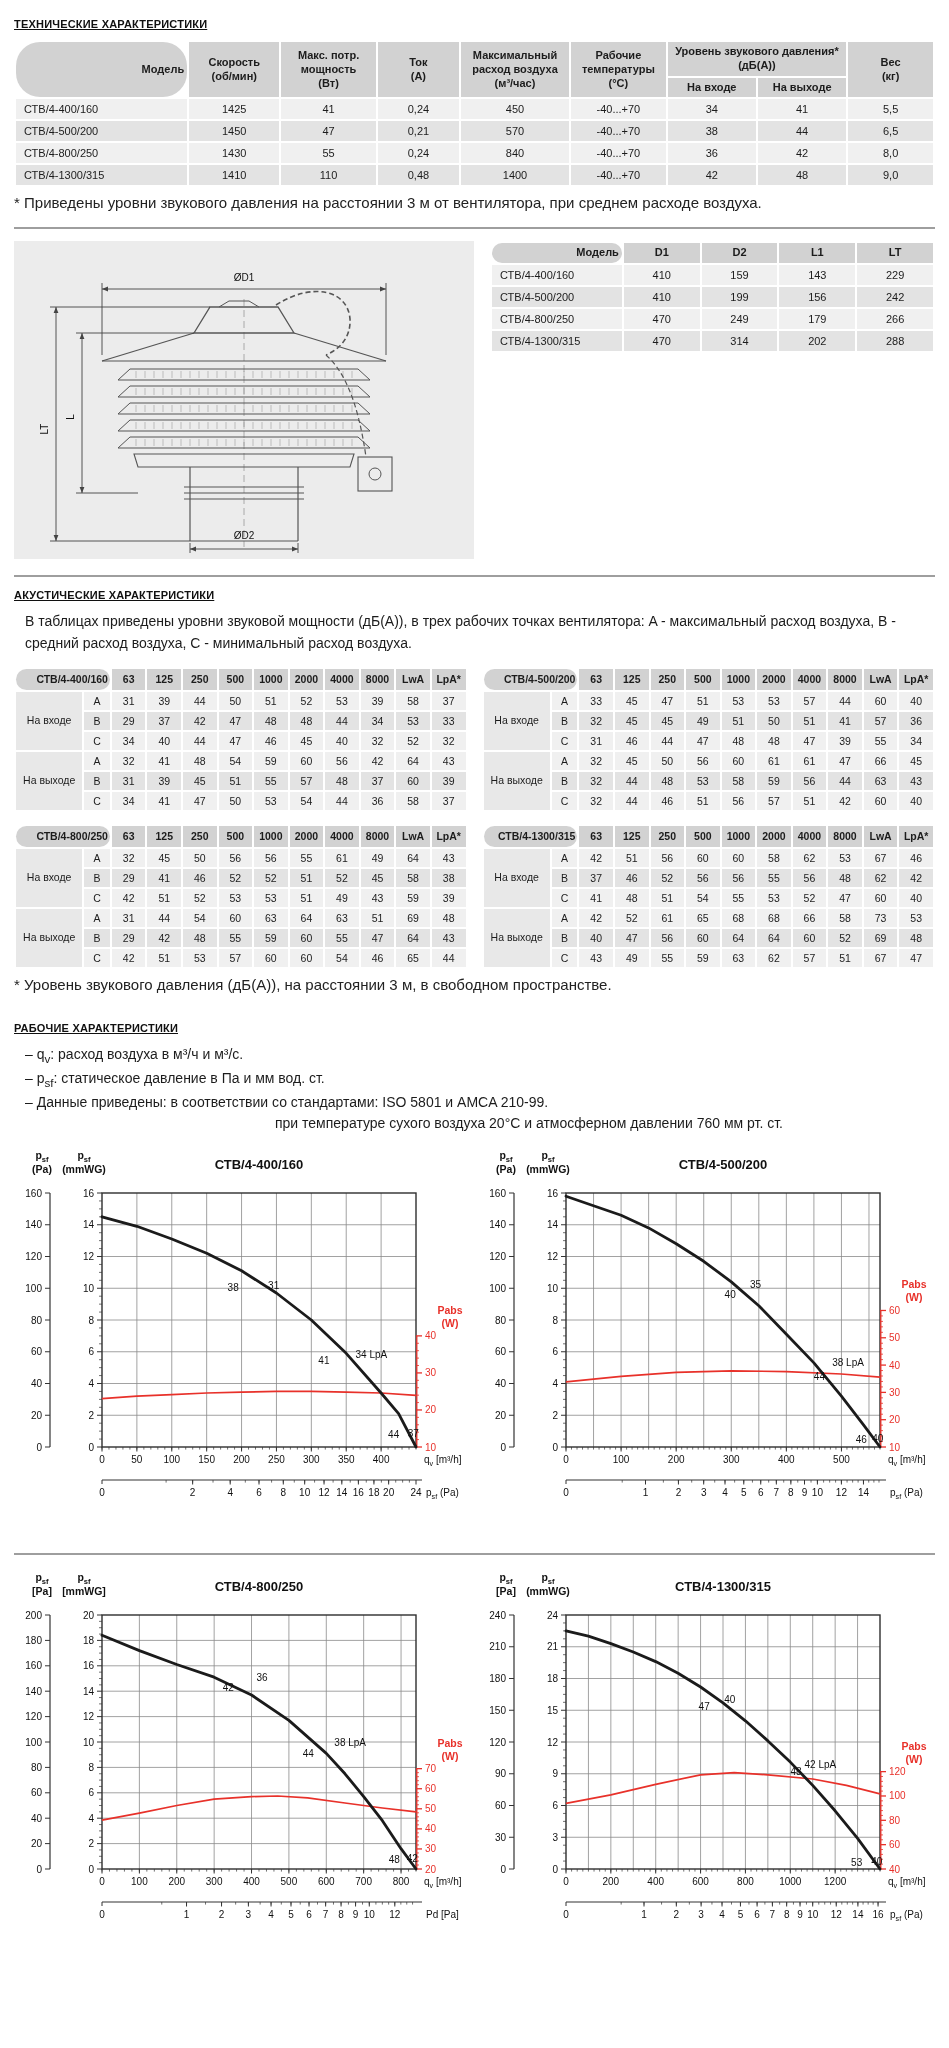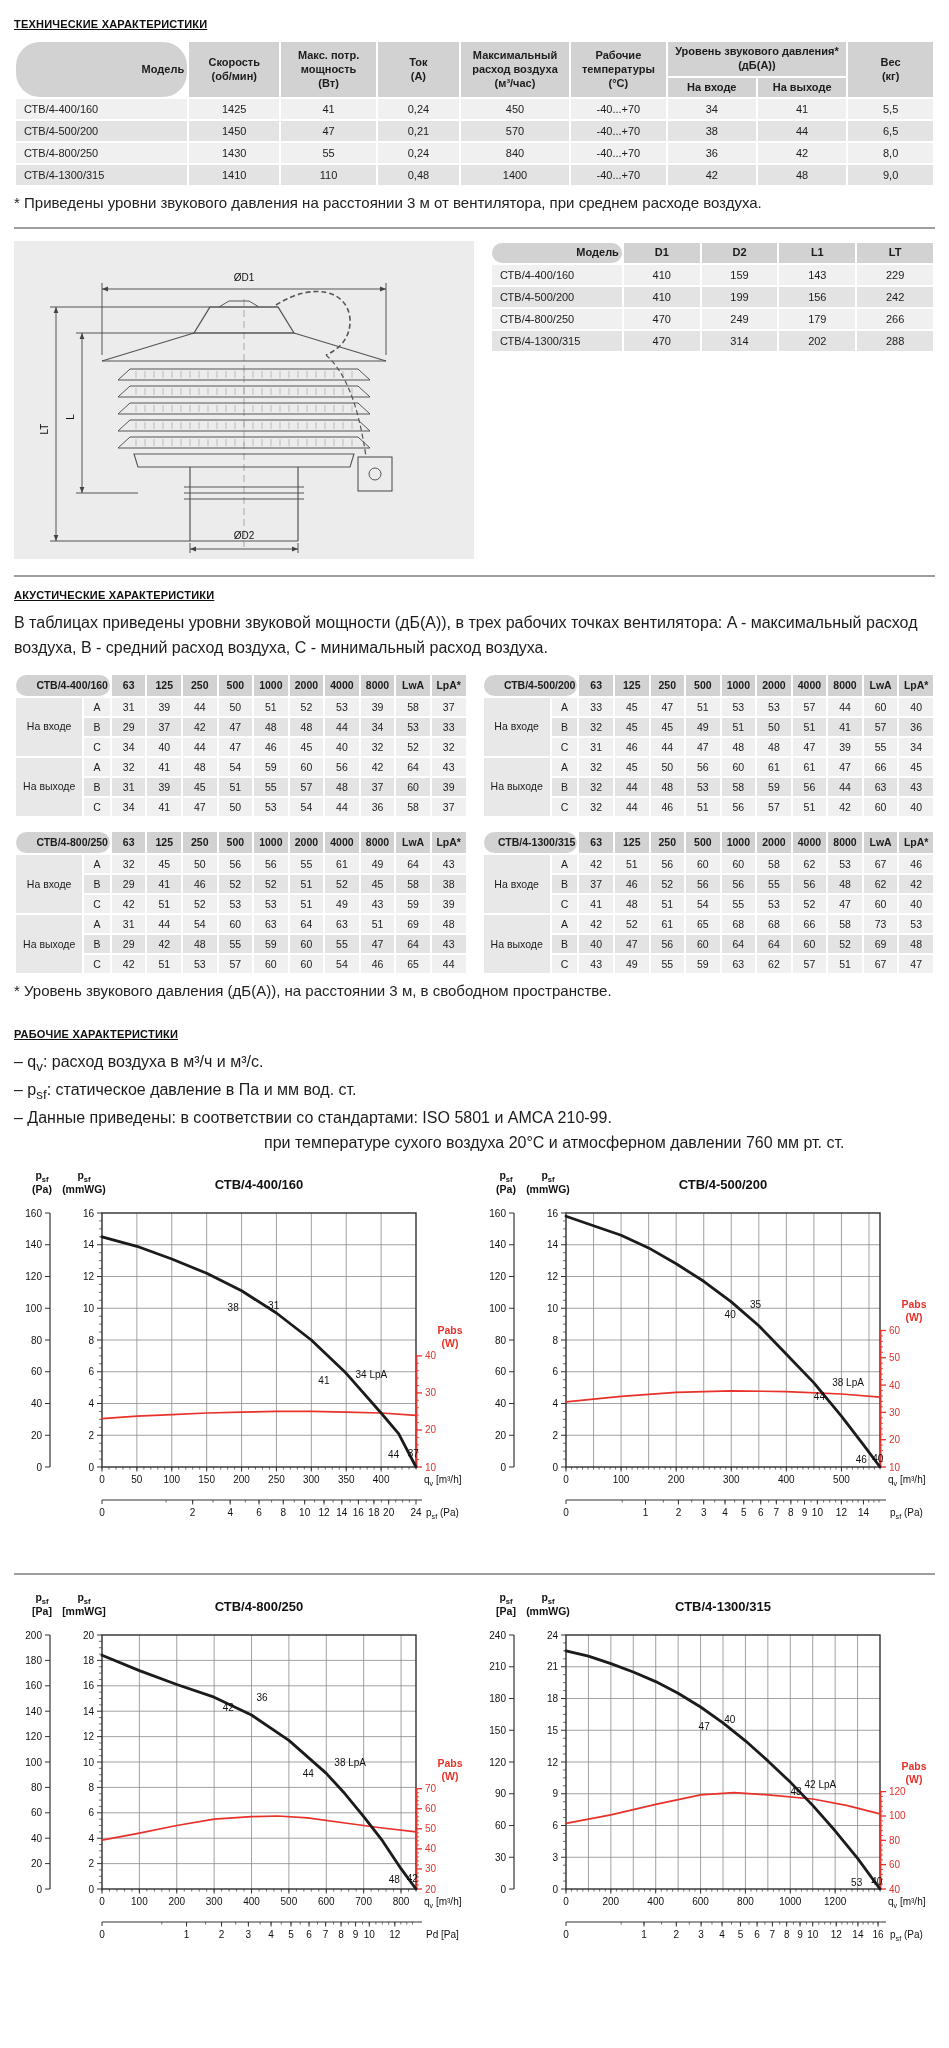--- a/index.html
+++ b/index.html
@@ -20,21 +20,21 @@
   table.ac th{padding:4px 2px;}
   table.ac td{padding:3px 2px;}
   table.ac th.grp{background:#e8e8e8;font-weight:400;}
   
   .dims-flex{display:flex;gap:16px;align-items:flex-start;}
   .draw-panel{width:460px;height:318px;background:#ececec;flex:0 0 auto;}
   .dims-right{flex:1 1 auto;}
   
   .ac-grid{display:grid;grid-template-columns:1fr 1fr;gap:12px 14px;}
   
-  .bullets{font-size:16px;line-height:1.55;margin:2px 0 10px;}
+  .bullets{font-size:14px;line-height:1.55;margin:2px 11px 10px;}
   .bullets .indent{padding-left:250px;}
   
   .charts-grid{display:grid;grid-template-columns:1fr 1fr;gap:4px;}
   .chart-box svg{display:block;width:460px;height:392px;}
   .ct-title{font-size:13px;font-weight:700;fill:#111;}
   .ct-hdr{font-size:10.5px;font-weight:700;fill:#111;}
   .ct-num{font-size:10px;fill:#111;}
   .ct-red{fill:#e8312a;}
   text{font-family:"Liberation Sans",sans-serif;}
 </style>

